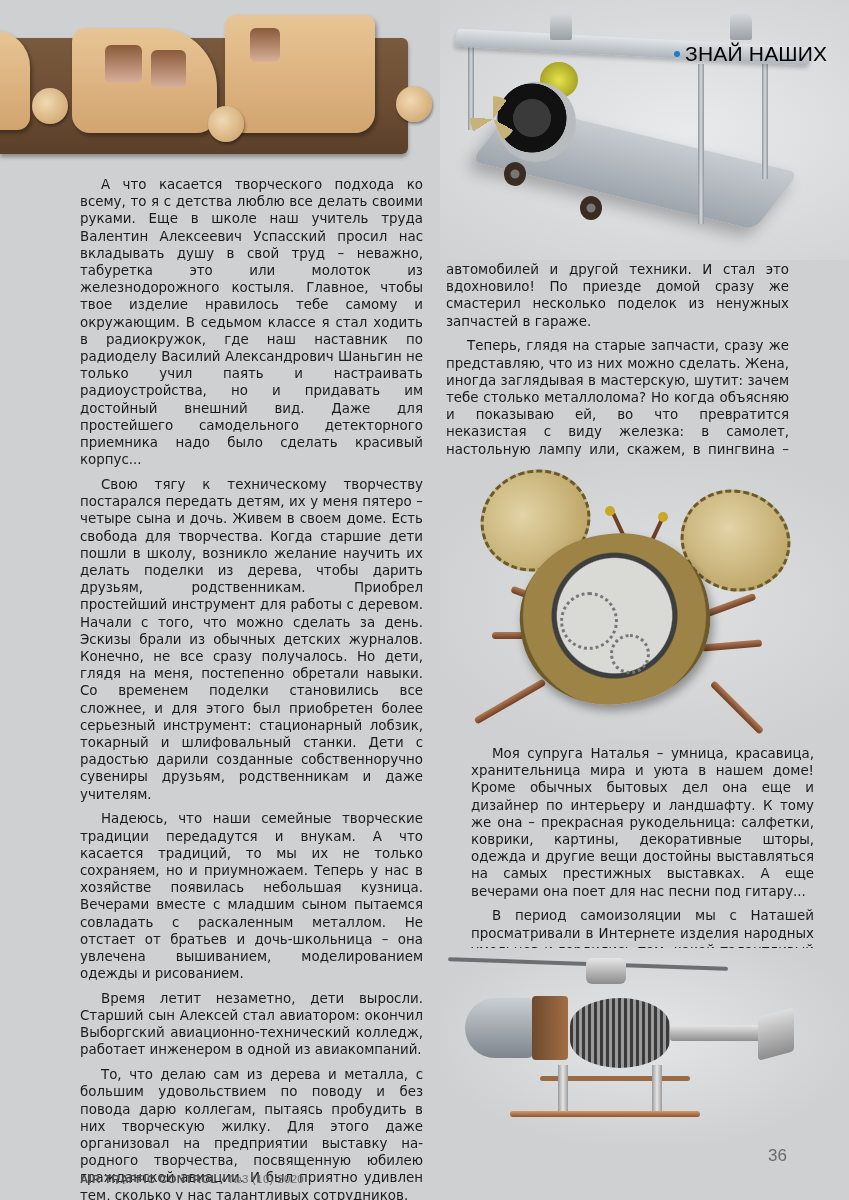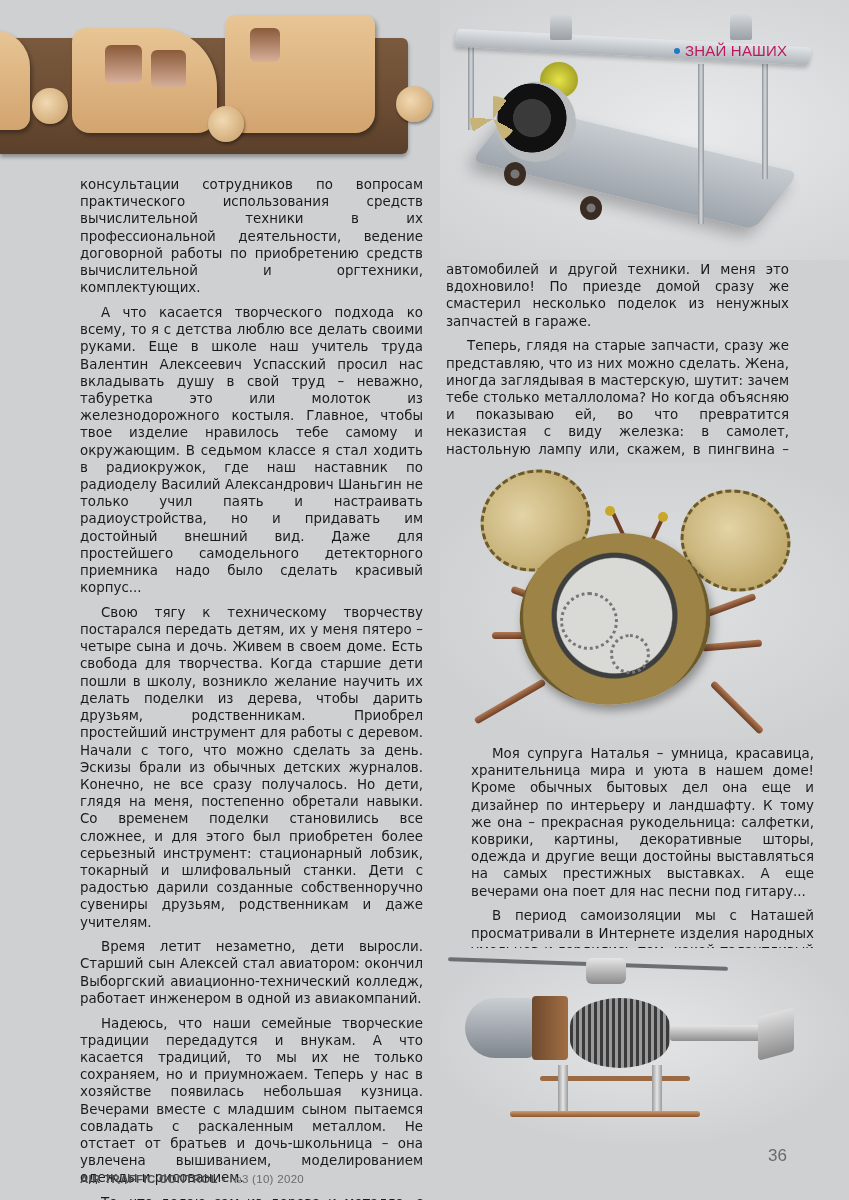--- a/index.html
+++ b/index.html
@@ -51,21 +51,21 @@
     background: radial-gradient(circle,#e5e34a,#8f8b18); }
   .prop { position: absolute; left: 30px; top: 96px; width: 46px; height: 46px;
     background: conic-gradient(#c7b377 0 10%,transparent 10% 33%,#c7b377 33% 43%,transparent 43% 66%,#c7b377 66% 76%,transparent 76%);
     border-radius: 50%; }
   .wheel { position: absolute; width: 22px; height: 24px; border-radius: 50%; background: radial-gradient(circle,#777 0 25%,#3a2c22 30%); }
   .wheel.wh1 { left: 64px; top: 162px; } .wheel.wh2 { left: 140px; top: 196px; }
   .hanger { position: absolute; width: 22px; height: 26px; background: linear-gradient(180deg,#d4d7da,#9aa0a6); border-radius: 6px 6px 2px 2px; }
   .hanger.h1 { left: 110px; top: 14px; } .hanger.h2 { left: 290px; top: 14px; }
 
   .section-label { position: absolute; left: 674px; top: 42px; font-family: "Liberation Sans", sans-serif;
-    font-size: 15px; letter-spacing: 0.2px; color: #be185d; z-index: 3; display: flex; align-items: center; gap: 5px; justify-content: space-between; }
+    font-size: 21px; letter-spacing: 0.2px; color: #000000; z-index: 3; display: flex; align-items: center; gap: 5px; justify-content: space-between; }
   .section-label .dot { width: 6px; height: 6px; border-radius: 50%; background: #1e7bc6; display: inline-block; }
 
   
   .photo-crab { left: 440px; top: 462px; width: 409px; height: 278px;
     background: radial-gradient(ellipse at 55% 50%,#dfe0e2,#cfd0d2 80%); }
   .claw { position: absolute; width: 105px; height: 95px; border-radius: 50%;
     border: 3px dashed #6b5a2c;
     background: radial-gradient(circle at 40% 40%,#e3d4a6,#b49a58); }
   .claw.cl1 { left: 40px; top: 8px; transform: rotate(-20deg); }
   .claw.cl2 { left: 240px; top: 28px; transform: rotate(20deg); }
@@ -156,31 +156,30 @@
     <div class="wheel wh1"></div>
     <div class="wheel wh2"></div>
   </div>
 
   <div class="section-label">
     <span class="dot"></span>
     <span>ЗНАЙ НАШИХ</span>
   </div>
 
   <div class="col col-left">
-    <p class="noindent">консультации сотрудников по вопросам практическо­го использования средств вычислительной техники в их профессиональной деятельности, ведение договор­ной работы по приобретению средств вычислительной и оргтехники, комплектующих.</p>
     <p>А что касается творческого подхода ко всему, то я с детства люблю все делать своими руками. Еще в школе наш учитель труда Валентин Алексеевич Успас­ский просил нас вкладывать душу в свой труд – неваж­но, табуретка это или молоток из железнодорожного костыля. Главное, чтобы твое изделие нравилось тебе самому и окружающим. В седьмом классе я стал ходить в радиокружок, где наш наставник по радиоделу Ва­силий Александрович Шаньгин не только учил паять и настраивать радиоустройства, но и придавать им достойный внешний вид. Даже для простейшего само­дельного детекторного приемника надо было сделать красивый корпус...</p>
     <p>Свою тягу к техническому творчеству постарался передать детям, их у меня пятеро – четыре сына и дочь. Живем в своем доме. Есть свобода для творчества. Ког­да старшие дети пошли в школу, возникло желание научить их делать поделки из дерева, чтобы дарить друзьям, родственникам. Приобрел простейший ин­струмент для работы с деревом. Начали с того, что мож­но сделать за день. Эскизы брали из обычных детских журналов. Конечно, не все сразу получалось. Но дети, глядя на меня, постепенно обретали навыки. Со време­нем поделки становились все сложнее, и для этого был приобретен более серьезный инструмент: стационар­ный лобзик, токарный и шлифовальный станки. Дети с радостью дарили созданные собственноручно суве­ниры друзьям, родственникам и даже учителям.</p>
+    <p>Надеюсь, что наши семейные творческие тради­ции передадутся и внукам. А что касается традиций, то мы их не только сохраняем, но и приумножаем. Те­перь у нас в хозяйстве появилась небольшая кузница. Вечерами вместе с младшим сыном пытаемся совла­дать с раскаленным металлом. Не отстает от братьев и дочь-школьница – она увлечена вышиванием, моде­лированием одежды и рисованием.</p>
     <p>Время летит незаметно, дети выросли. Старший сын Алексей стал авиатором: окончил Выборгский авиаци­онно-технический колледж, работает инженером в од­ной из авиакомпаний.</p>
-    <p>Надеюсь, что наши семейные творческие тради­ции передадутся и внукам. А что касается традиций, то мы их не только сохраняем, но и приумножаем. Те­перь у нас в хозяйстве появилась небольшая кузница. Вечерами вместе с младшим сыном пытаемся совла­дать с раскаленным металлом. Не отстает от братьев и дочь-школьница – она увлечена вышиванием, моде­лированием одежды и рисованием.</p>
     <p>То, что делаю сам из дерева и металла, с большим удовольствием по поводу и без повода дарю колле­гам, пытаясь пробудить в них творческую жилку. Для этого даже организовал на предприятии выставку на­родного творчества, посвященную юбилею граждан­ской авиации. И был приятно удивлен тем, сколько у нас талантливых сотрудников.</p>
 
   </div>
 
   <div class="col col-right-1">
-    <p class="noindent">автомобилей и другой техники. И меня это вдохновило! По приезде домой сразу же смастерил несколько поде­лок из ненужных запчастей в гараже.</p>
+    <p class="noindent">автомобилей и другой техники. И стал это вдохновило! По приезде домой сразу же смастерил несколько поде­лок из ненужных запчастей в гараже.</p>
     <p>Теперь, глядя на старые запчасти, сразу же пред­ставляю, что из них можно сделать. Жена, иногда за­глядывая в мастерскую, шутит: зачем тебе столько металлолома? Но когда объясняю и показываю ей, во что превратится неказистая с виду железка: в самолет, настольную лампу или, скажем, в пингвина – она живо все это представляет и даже просит дать ей поделки на раскраску...</p>
   </div>
 
   <div class="photo photo-crab">
     <div class="leg l1"></div>
     <div class="leg l2"></div>
     <div class="leg l3"></div>
     <div class="leg l4"></div>
     <div class="leg l5"></div>
     <div class="leg l6"></div>

